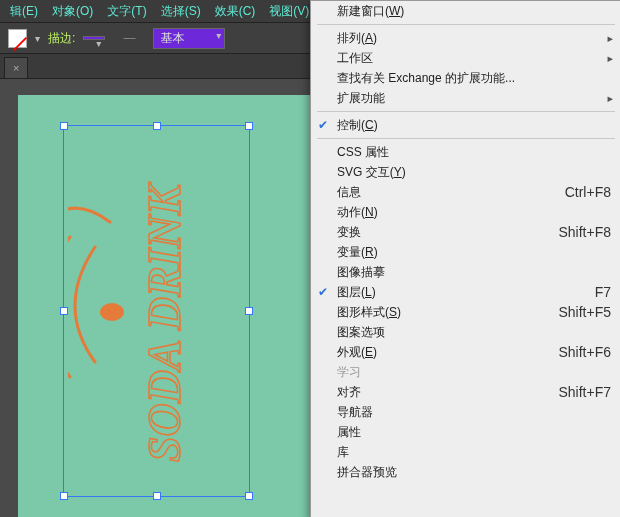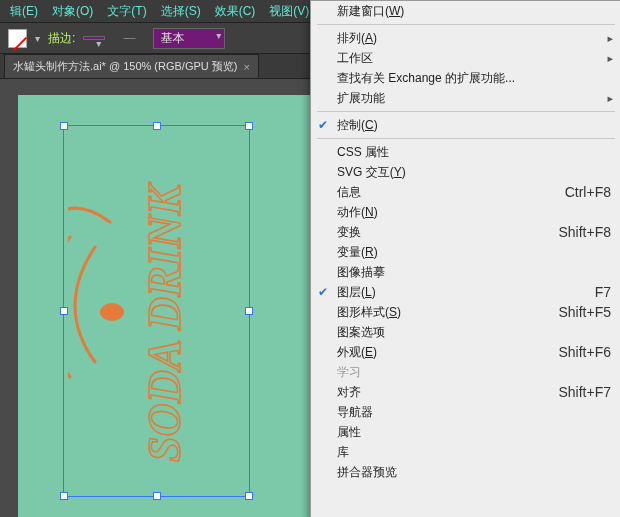--- a/index.html
+++ b/index.html
@@ -3,21 +3,21 @@
 <meta charset="utf-8">
 <style>
   html,body{margin:0;padding:0;width:620px;height:517px;overflow:hidden;background:#4a4a4a;font-family:"Microsoft YaHei",Arial,sans-serif;font-size:12px;color:#ddd}
   .menubar{height:22px;background:#3b3b3b;display:flex;align-items:center;padding-left:4px;gap:2px;border-bottom:1px solid #222}
   .menubar .mi{color:#5eead4;padding:2px 6px;cursor:default}
   .toolbar{height:30px;background:#3f3f3f;display:flex;align-items:center;padding-left:8px;gap:8px;border-bottom:1px solid #222}
   .swatch{width:17px;height:17px;background:#fff;border:1px solid #aaa;position:relative}
   .swatch::after{content:"";position:absolute;left:2px;top:13px;width:18px;height:2px;background:red;transform:rotate(-45deg)}
   .arrow{color:#bbb;font-size:10px}
   .toolbar .lbl{color:#bef264}
-  .toolbar .sel{background:#701a75;border:1px solid #666;color:#ddd;padding:1px 14px 1px 6px;position:relative}
+  .toolbar .sel{background:#6d28d9;border:1px solid #666;color:#ddd;padding:1px 14px 1px 6px;position:relative}
   .toolbar .sel::after{content:"▾";position:absolute;right:3px;top:1px;color:#bbb;font-size:10px}
   .toolbar .dash{color:#888;margin:0 10px}
   .tabstrip{height:24px;background:#3a3a3a;display:flex;align-items:flex-end;padding-left:4px;border-bottom:1px solid #222}
   .tab{background:#4a4a4a;color:#ddd;padding:4px 8px;border:1px solid #222;border-bottom:none;display:flex;align-items:center;gap:6px;font-size:11px}
   .tab .x{color:#aaa;font-size:11px;cursor:pointer}
   .canvaswrap{position:relative;height:441px;background:#3a3a3a}
   .ruler-h{position:absolute;left:18px;right:0;top:0;height:16px;background:#4a4a4a;border-bottom:1px solid #222}
   .ruler-v{position:absolute;left:0;top:0;bottom:0;width:18px;background:#4a4a4a;border-right:1px solid #222}
   .canvas{position:absolute;left:18px;top:16px;right:0;bottom:0;background:#7bc9a8;overflow:hidden}
   .can{position:absolute;right:-30px;top:-40px;width:110px;height:520px;background:linear-gradient(90deg,#0a2e5c 0%,#194f9e 40%,#2a6fd0 55%,#194f9e 70%,#0a2e5c 100%);border-radius:40px}
@@ -57,21 +57,20 @@
   <span class="swatch"></span>
   <span class="arrow">▾</span>
   <span class="lbl">描边:</span>
   <span class="sel"></span>
   <span class="dash">—</span>
   <span class="sel" style="min-width:50px">基本</span>
 </div>
 
 <div class="tabstrip">
   <div class="tab">
-    <span>水罐头制作方法.ai* @ 150% (RGB/GPU 预览)</span>
     <span class="x">×</span>
   </div>
 </div>
 
 <div class="canvaswrap">
   <div class="ruler-v"></div>
   <div class="ruler-h"></div>
   <div class="canvas">
     <div class="can"></div>
     <div class="thumb"></div>

